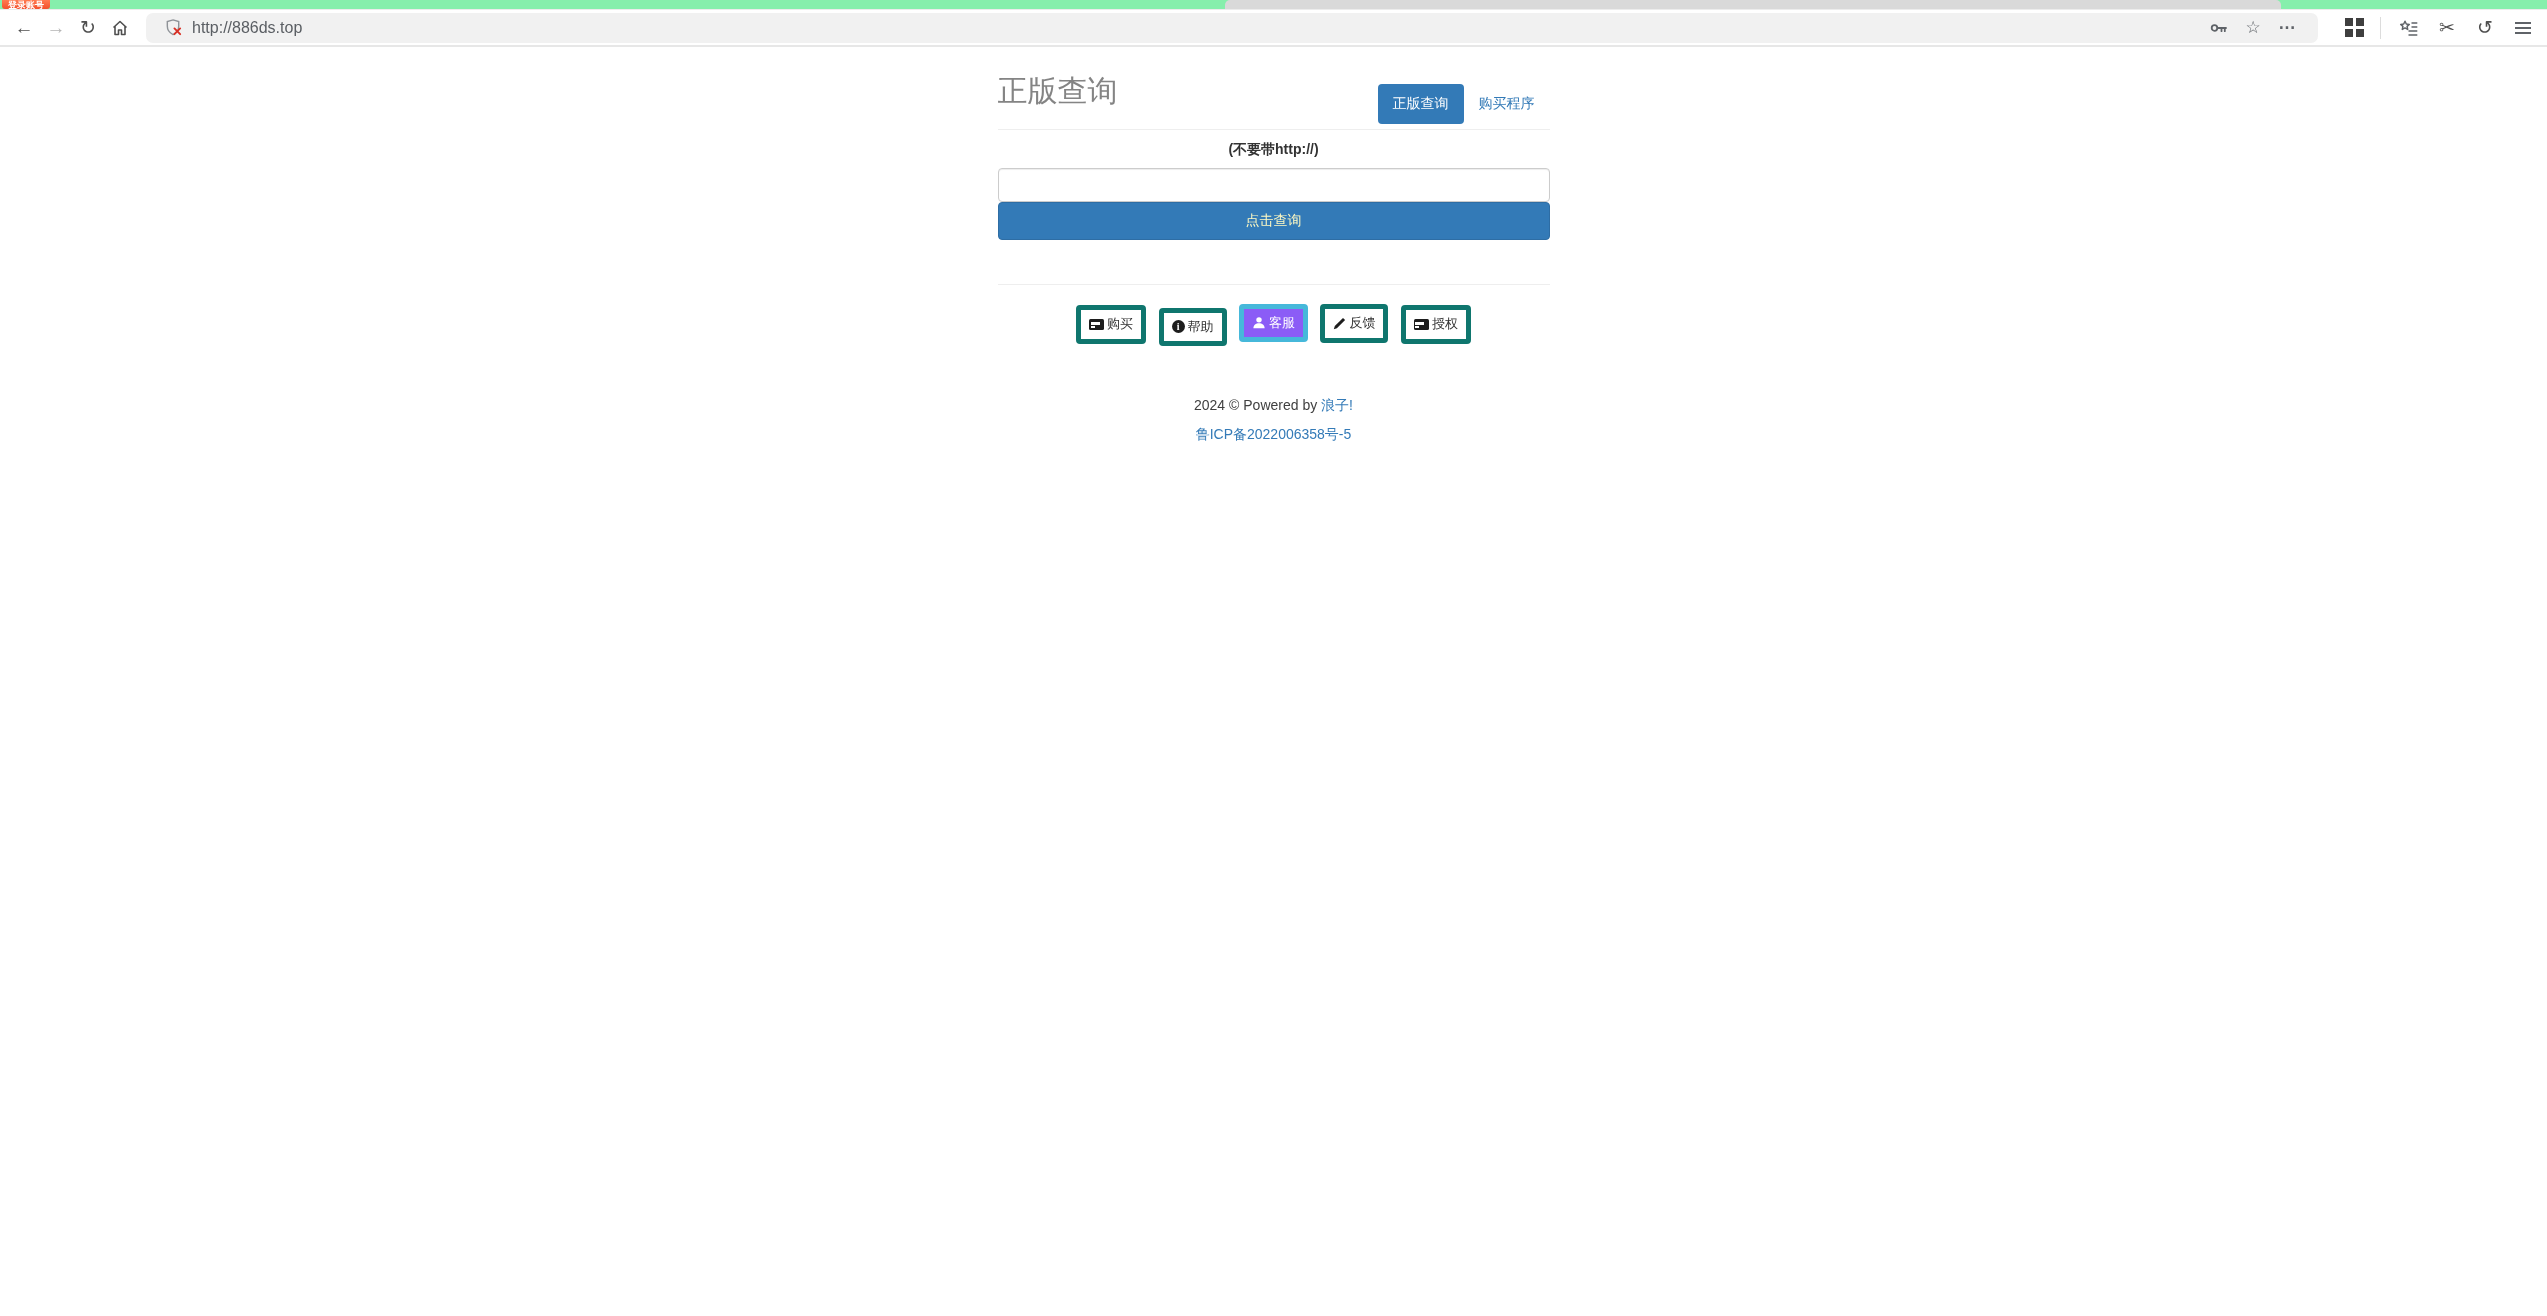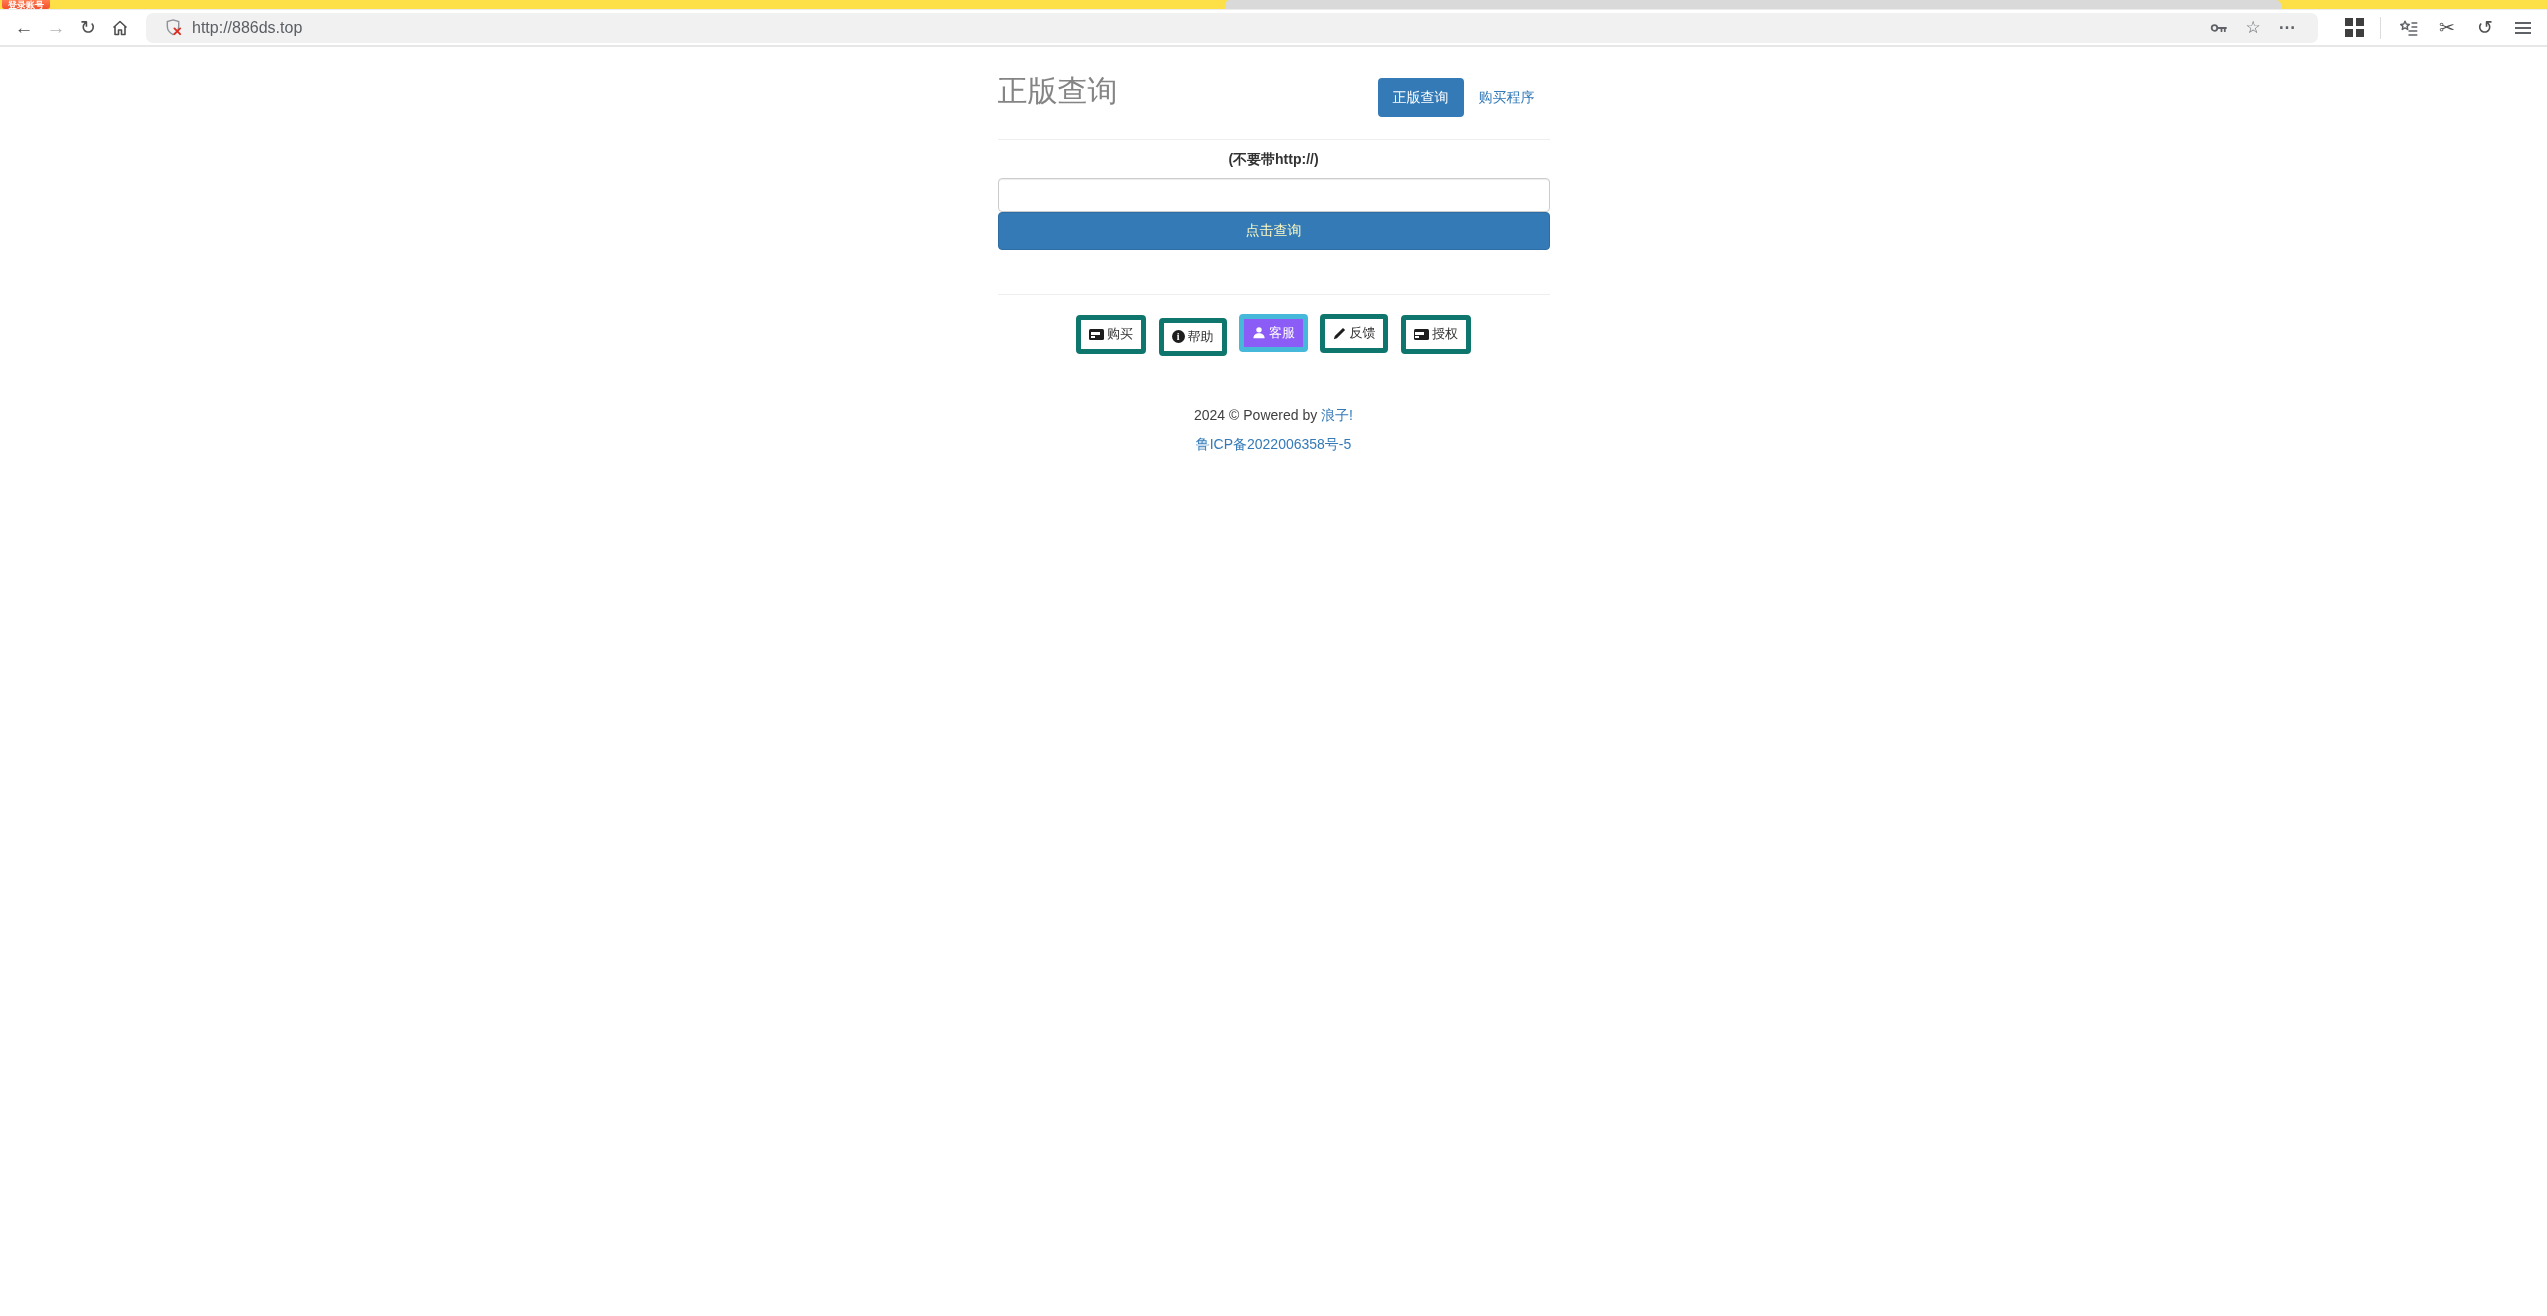--- a/index.html
+++ b/index.html
@@ -3,21 +3,21 @@
 <meta charset="utf-8">
 <style>
   * { box-sizing: border-box; }
   html,body { margin:0; padding:0; }
   body {
     width:2547px; height:1316px; overflow:hidden; background:#fff;
     font-family:"Liberation Sans", sans-serif; color:#333;
   }
 
   
-  .tabstrip { position:relative; height:9px; background:#fde047; }
+  .tabstrip { position:relative; height:9px; background:#86efac; }
   .login-badge {
     position:absolute; left:2px; top:0; width:48px; height:9px;
     background:linear-gradient(180deg,#ff7a50,#f4502c);
     border-radius:0 0 3px 3px; overflow:hidden;
     color:#fff; font-size:9px; line-height:10px; font-weight:bold;
     text-align:center; letter-spacing:0;
   }
   .strip-remnant {
     position:absolute; left:1225px; top:0; width:1056px; height:9px;
     background:#d9d9d9; border-radius:5px 5px 0 0;
@@ -47,22 +47,22 @@
 
   .apps-grid { display:grid; grid-template-columns:8px 8px; grid-gap:3px; }
   .apps-grid i { width:8px; height:8px; background:#3f3f3f; display:block; }
   .menu-bars i { display:block; width:16px; height:2px; background:#5f6368; margin:3px 0; }
 
   
   .page { background:#fff; height:1267px; }
   .container { width:552px; margin:0 auto; padding-top:24px; }
 
   .page-header {
-    display:flex; justify-content:space-between; 
-    border-bottom:1px solid #eee; padding-bottom:15px;
+    display:flex; justify-content:space-between; align-items:flex-end;
+    border-bottom:1px solid #eee; padding-bottom:5px;
   }
   .page-title { font-size:30px; font-weight:400; color:#848484; margin:0 0 12px 0; }
   .nav-pills { display:flex; align-items:center; }
   .pill {
     font-size:14px; padding:10px 15px; border-radius:4px; text-decoration:none;
     line-height:1.42;
   }
   .pill.active { background:#337ab7; color:#fff; }
   .pill.plain { color:#337ab7; }
 

